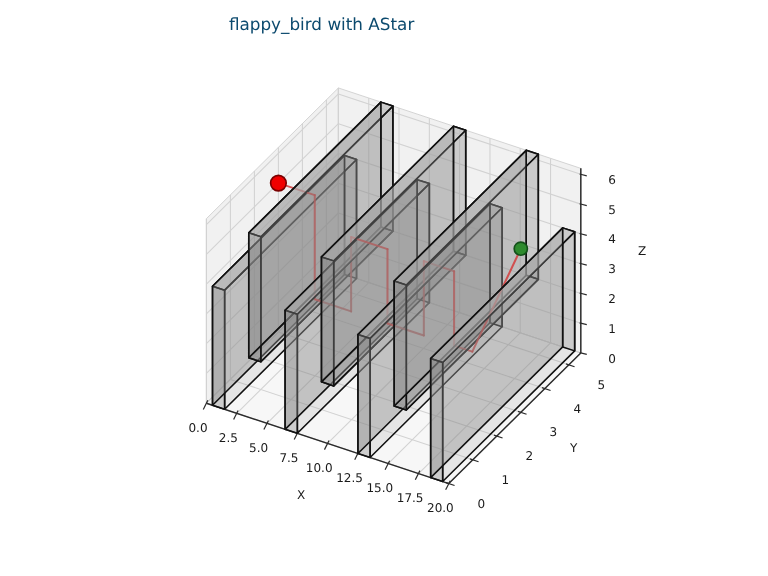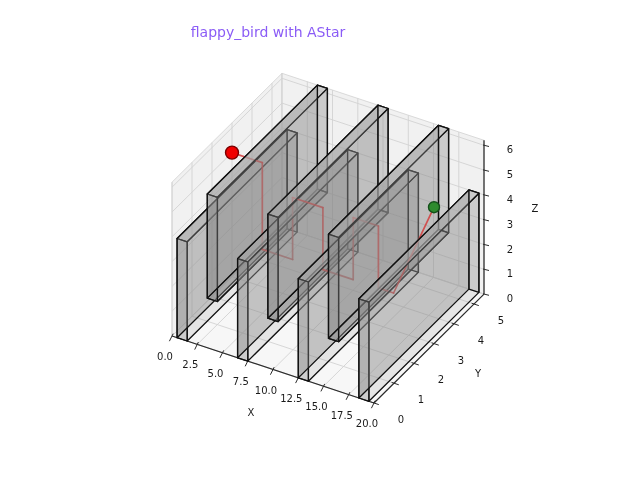--- a/index.html
+++ b/index.html
@@ -1,20 +1,20 @@
 <!DOCTYPE html>
 <html><head>
 <meta charset="utf-8">
 <style>
   html,body{margin:0;padding:0;background:#ffffff;}
   body{font-family:"DejaVu Sans", sans-serif;}
   .figure{position:relative;width:640px;height:480px;background:#ffffff;overflow:hidden;}
   .figure-title{
-    position:absolute;top:24px;left:0;width:536px;
-    text-align:center;font-size:14px;color:#8b5cf6;
+    position:absolute;top:13px;left:0;width:536px;
+    text-align:center;font-size:14px;color:#0c4a6e;
     font-family:"DejaVu Sans", sans-serif;
   }
   svg{position:absolute;top:0;left:0;}
   text{font-family:"DejaVu Sans", sans-serif;}
 </style>
 </head>
 <body>
 
 <div class="figure">
   <svg width="640" height="480" viewBox="0 0 640 480">

